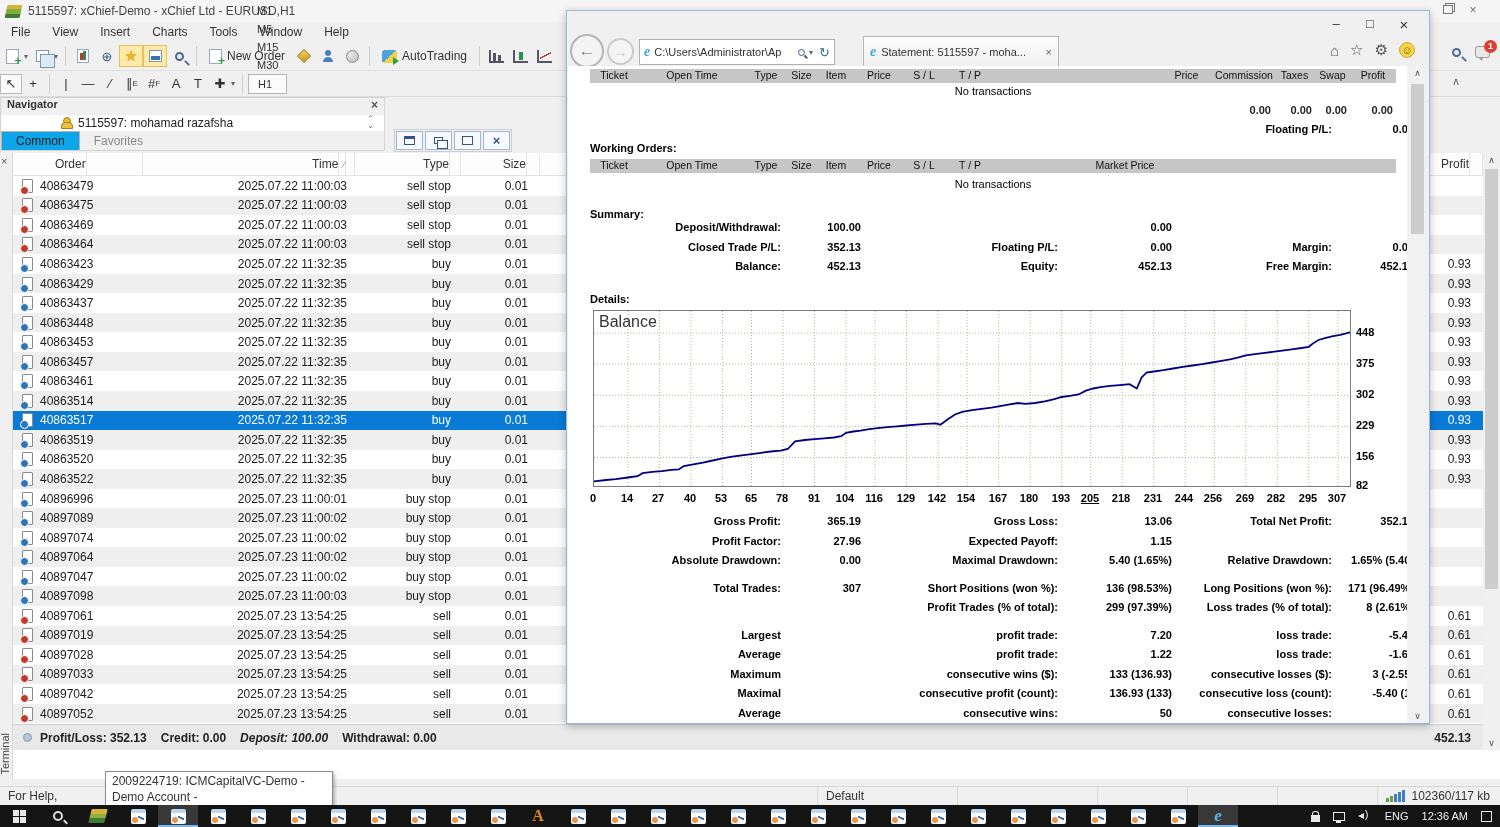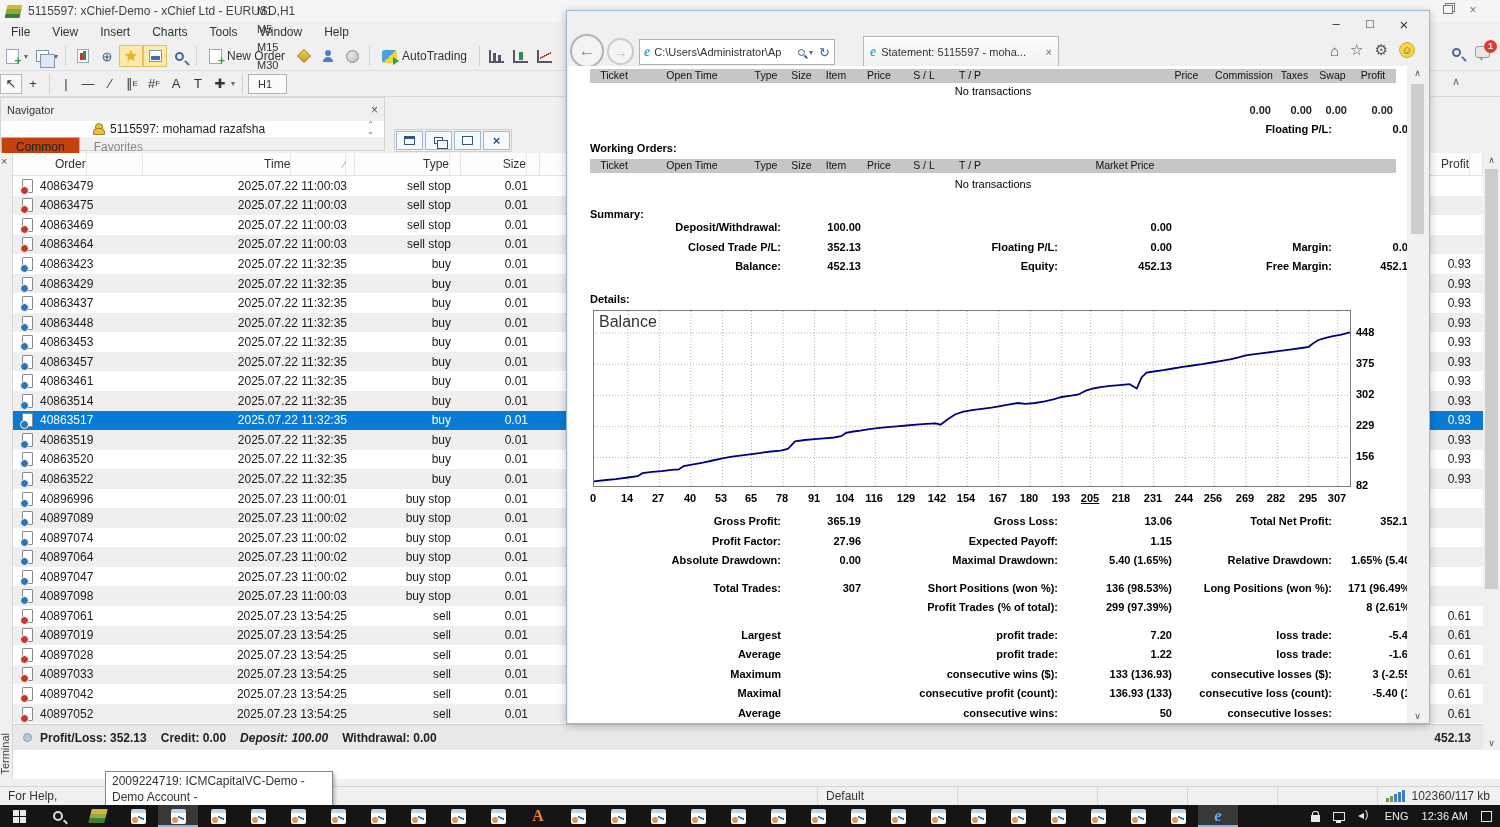--- a/index.html
+++ b/index.html
@@ -55,49 +55,49 @@
   .tf { padding:3px 9px; color:#333; font-size:11px; }
   .tf.on { border:1px solid #b5b5b5; background:#fbfbfb; }
   #t1-right { position:absolute; right:10px; top:4px; display:flex; gap:14px; align-items:center; }
   .chat-bubble { position:relative; width:15px; height:12px; border:1px solid #9a9a9a; border-radius:3px; background:#e8e8e8; }
   .chat-bubble::after { content:""; position:absolute; left:2px; bottom:-4px; border-left:4px solid transparent; border-right:1px solid transparent; border-top:4px solid #9a9a9a; }
   .chat-badge { position:absolute; right:-8px; top:-7px; background:#e03c31; color:#fff; font-size:9px; font-weight:bold; width:13px; height:13px; border-radius:50%; text-align:center; line-height:13px; }
   #t2-chevron { position:absolute; right:40px; top:4px; color:#666; font-size:11px; }
 
   
   #navigator { position:absolute; left:0; top:97px; width:385px; height:54px; background:#f0f0f0; border:1px solid #d4d4d4; }
-  #nav-title { height:23px; display:flex; align-items:center; font-size:11px; color:#333; padding:0 6px; }
+  #nav-title { height:17px; display:flex; align-items:flex-start; font-size:11px; color:#333; padding:0 6px;font-weight:bold; }
   #nav-title .x { margin-left:auto; color:#555; font-size:12px; }
-  #nav-body { height:16px; background:#fff; display:flex; align-items:center; font-size:12px; color:#222; padding-left:92px; position:relative; }
+  #nav-body { height:16px; background:#fff; display:flex; align-items:center; font-size:12px; color:#222; padding-left:60px; position:relative; }
   .i-person-y { width:11px; height:12px; position:relative; margin-right:6px; }
   .i-person-y::before { content:""; position:absolute; left:2px; top:0; width:6px; height:6px; border-radius:50%; background:#e8c03a; border:1px solid #a8821a; }
   .i-person-y::after { content:""; position:absolute; left:0; bottom:0; width:10px; height:5px; border-radius:4px 4px 0 0; background:#e8c03a; border:1px solid #a8821a; }
   #nav-spin { position:absolute; right:10px; top:0; display:flex; flex-direction:column; line-height:7px; font-size:8px; color:#666; }
   #nav-tabs { height:19px; display:flex; align-items:flex-end; font-size:12px; }
   .ntab { padding:2px 14px; color:#888; }
-  .ntab.on { background:#c2410c; border:1px solid #b5b5b5; border-bottom:none; color:#222; }
+  .ntab.on { background:#0ea5e9; border:1px solid #b5b5b5; border-bottom:none; color:#222; }
 
   
   #mdi { position:absolute; left:394px; top:129px; height:23px; display:flex; gap:2px; background:#f0f0f0; border:1px solid #cfcfcf; padding:1px; }
   .mdi-btn { width:27px; height:19px; border:1px solid #9fb6d4; background:#f6f9fd; display:flex; align-items:center; justify-content:center; }
   .mw1 { width:11px; height:9px; border:1px solid #35567a; border-top:3px solid #35567a; }
   .mw2 { width:9px; height:7px; border:1px solid #35567a; position:relative; }
   .mw2::after { content:""; position:absolute; left:2px; top:2px; width:9px; height:7px; border:1px solid #35567a; background:#f6f9fd; }
   .mw3 { width:11px; height:9px; border:1px solid #35567a; }
   .mdi-x { color:#35567a; font-size:13px; font-weight:bold; }
 
   
   #terminal { position:absolute; left:0; top:153px; width:1500px; height:626px; background:#fff; }
   #term-side { position:absolute; left:0; top:0; width:13px; height:626px; background:#f0f0f0; border-right:1px solid #d8d8d8; }
   #term-close { position:absolute; left:1px; top:2px; font-size:11px; color:#555; }
   #term-label { position:absolute; left:-1px; bottom:4px; writing-mode:vertical-rl; transform:rotate(180deg); font-size:11px; color:#444; }
   #hist-header { position:absolute; left:13px; top:0; width:1470px; height:23px; background:#fdfdfd; border-bottom:1px solid #e2e2e2; display:flex; align-items:center; font-size:12px; color:#333; }
   #hist-header span { border-right:1px solid #e6e6e6; height:100%; display:flex; align-items:center; }
   .h-order { width:130px; padding-left:42px; }
-  .h-time  { width:212px; justify-content:flex-end; padding-right:8px;gap:48px; }
+  .h-time  { width:212px; justify-content:flex-end; padding-right:8px; }
   .h-type  { width:106px; justify-content:flex-end; padding-right:10px; }
   .h-size  { width:79px;  justify-content:flex-end; padding-right:12px; }
   .h-fill  { flex:1; }
   .h-profit{ width:110px; justify-content:flex-end; padding-right:12px; }
   .sort-g { color:#999; font-size:10px; margin-left:4px; }
   #hist-rows { position:absolute; left:13px; top:23px; width:1470px; }
   .hrow { height:19.55px; display:flex; align-items:center; font-size:12px; color:#1a1a1a; background:#fff; }
   .hrow.alt { background:#efefef; }
   .hrow.sel { background:#0a7ad7; color:#fff; }
   .c-order { width:130px; display:flex; align-items:center; padding-left:9px; }
@@ -867,20 +867,21 @@
           <span class="gcell" style="width:468px;">Short Positions (won %):</span>
           <span class="gcell" style="width:582px;">136 (98.53%)</span>
           <span class="gcell" style="width:742px;">Long Positions (won %):</span>
           <span class="gcell" style="width:824px;">171 (96.49%)</span>
         </div>
         <div class="grow">
           <span class="gcell" style="width:191px;"></span>
           <span class="gcell" style="width:271px;"></span>
           <span class="gcell" style="width:468px;">Profit Trades (% of total):</span>
           <span class="gcell" style="width:582px;">299 (97.39%)</span>
+          <span class="gcell" style="width:742px;">Loss trades (% of total):</span>
           <span class="gcell" style="width:824px;">8 (2.61%)</span>
         </div>
         <div class="gspace"></div>
         <div class="grow">
           <span class="gcell" style="width:191px;">Largest</span>
           <span class="gcell" style="width:271px;"></span>
           <span class="gcell" style="width:468px;">profit trade:</span>
           <span class="gcell" style="width:582px;">7.20</span>
           <span class="gcell" style="width:742px;">loss trade:</span>
           <span class="gcell" style="width:824px;">-5.40</span>

